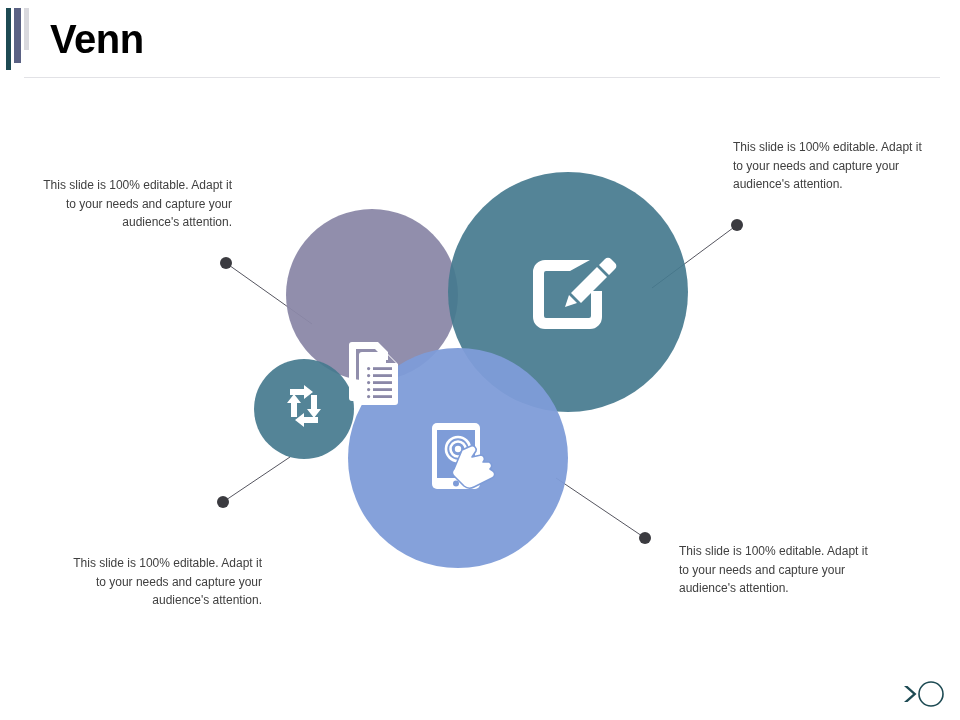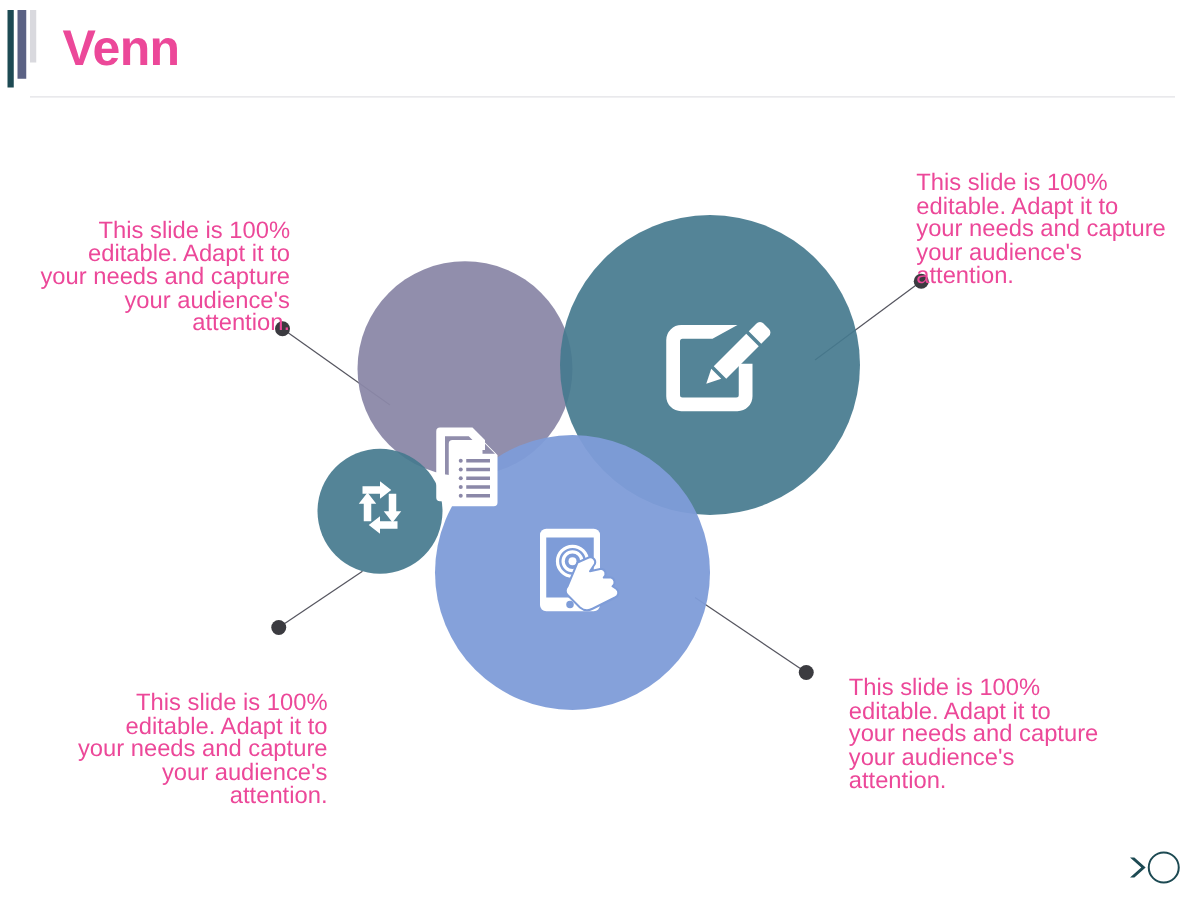--- a/index.html
+++ b/index.html
@@ -49,21 +49,21 @@
     width: 5px;
     height: 42px;
     background: #d9d9de;
   }
   #page-title {
     position: absolute;
     left: 50px;
     top: 14px;
     font-size: 40px;
     font-weight: bold;
-    color: #ec4899;
+    color: #000000;
     letter-spacing: -0.5px;
     line-height: 50px;
   }
   #header-rule {
     position: absolute;
     left: 24px;
     top: 77px;
     width: 916px;
     height: 1px;
     background: #e2e2e6;
@@ -88,23 +88,23 @@
     position: absolute;
     left: 0;
     top: 0;
     width: 960px;
     height: 580px;
   }
 
   
   .callout {
     position: absolute;
-    font-size: 19px;
+    font-size: 12px;
     line-height: 18.5px;
-    color: #ec4899;
+    color: #404040;
     width: 200px;
   }
   .callout.right-align { text-align: right; }
   .callout.left-align  { text-align: left; }
 
   #callout-top-left     { left: 32px;  top: 176px; }
   #callout-top-right    { left: 733px; top: 138px; }
   #callout-bottom-left  { left: 62px;  top: 554px; }
   #callout-bottom-right { left: 679px; top: 542px; }
 

